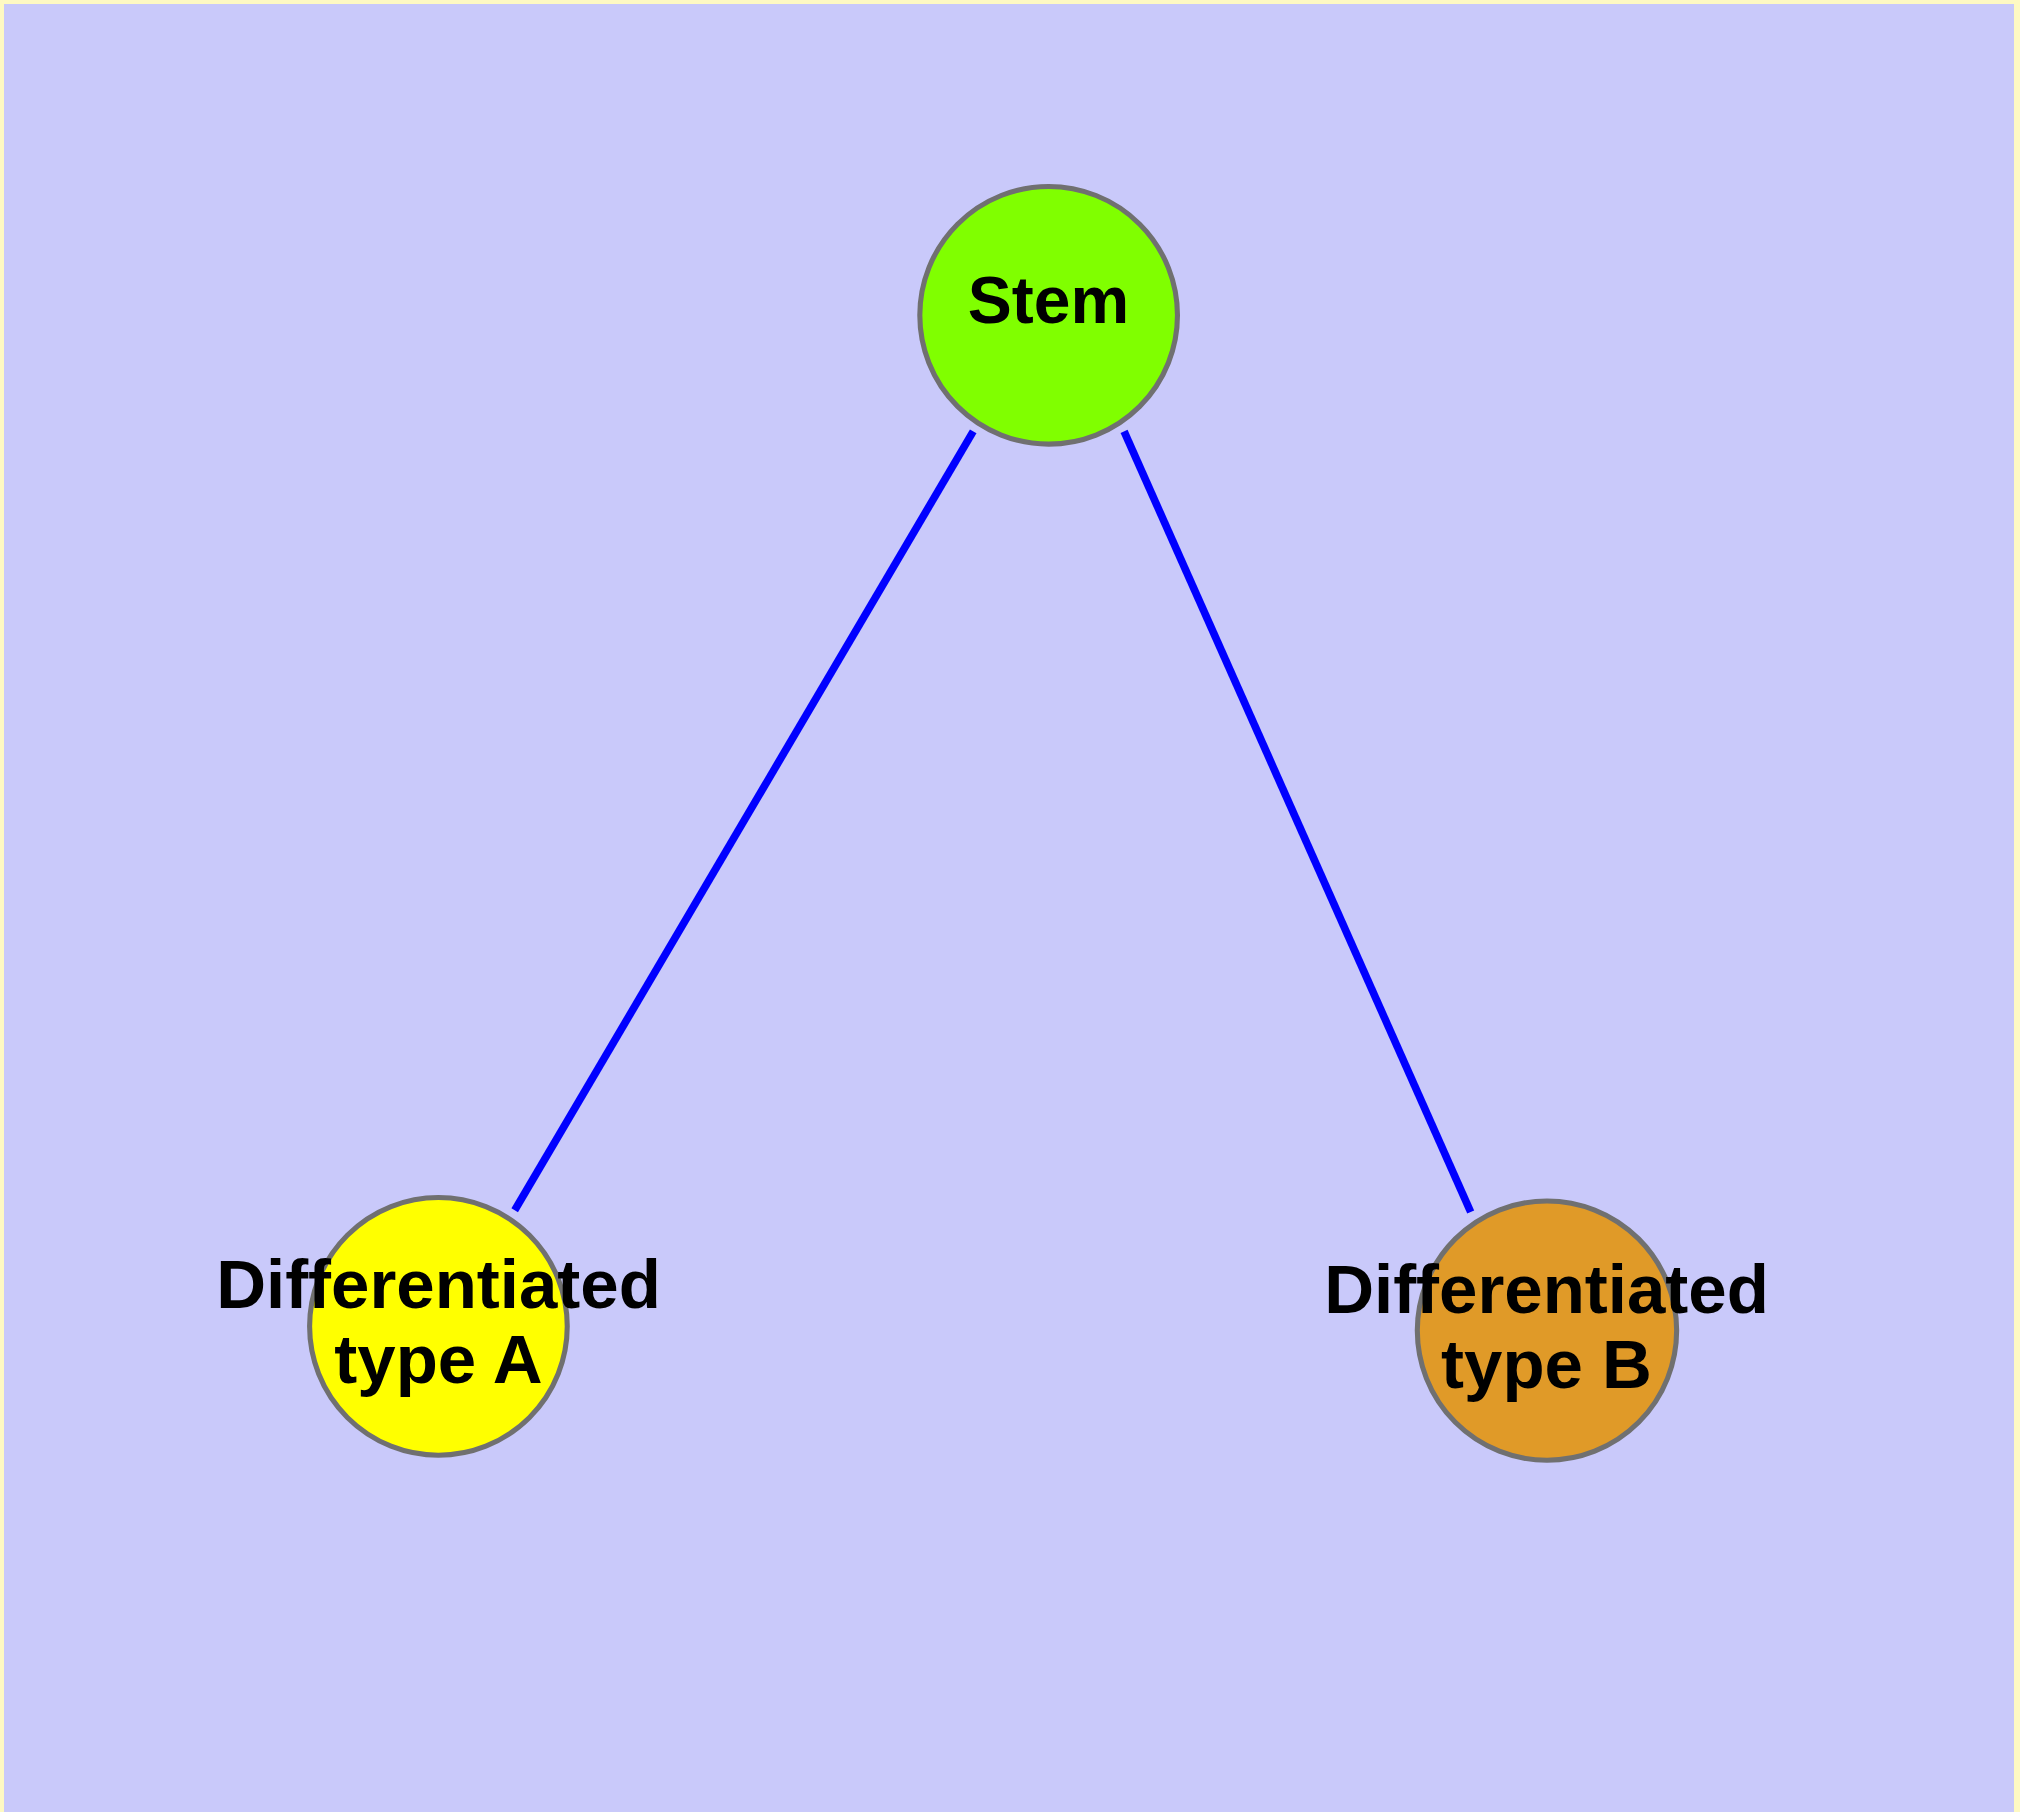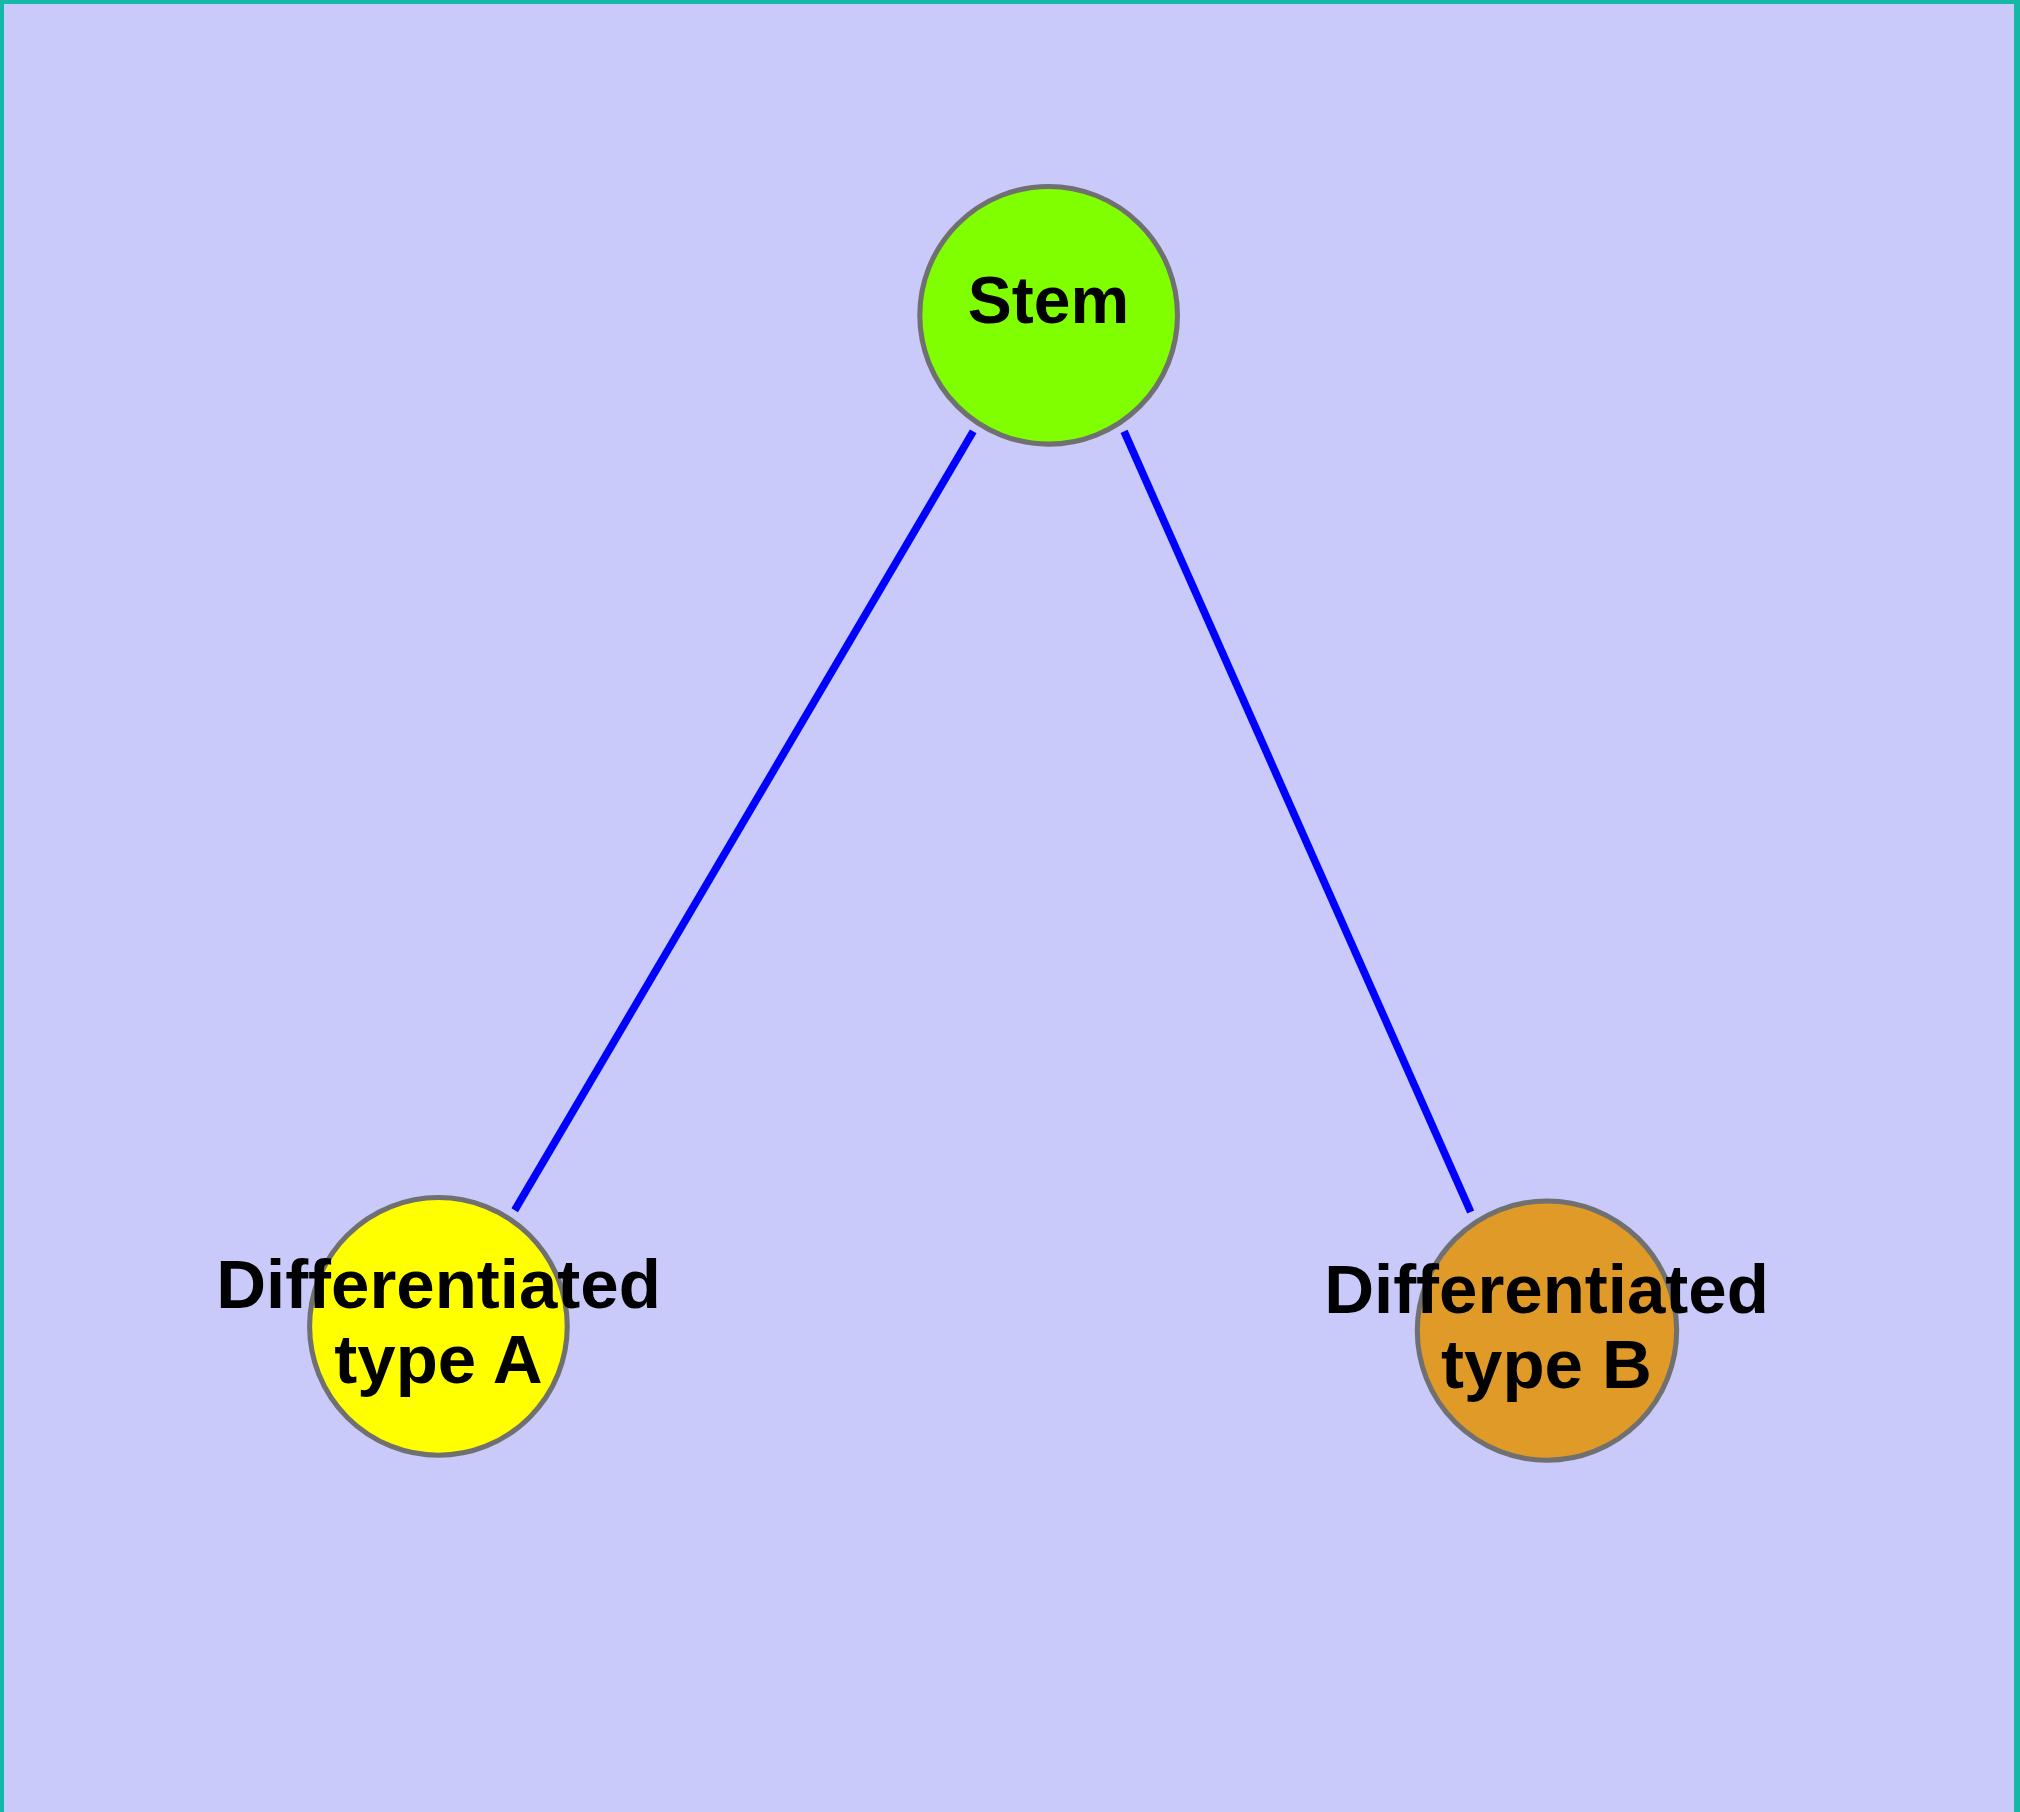--- a/index.html
+++ b/index.html
@@ -5,21 +5,21 @@
 <style>
   html, body {
     margin: 0;
     padding: 0;
     background: #ffffff;
   }
   #canvas {
     position: relative;
     width: 2021px;
     height: 1812px;
-    background: #14b8a6;
+    background: #fef9c3;
     overflow: hidden;
     font-family: "Liberation Sans", sans-serif;
   }
   #plot-background {
     position: absolute;
     left: 4.2px;
     top: 4.2px;
     width: 2010px;
     height: 1808px;
     background: #c9c9fa;

